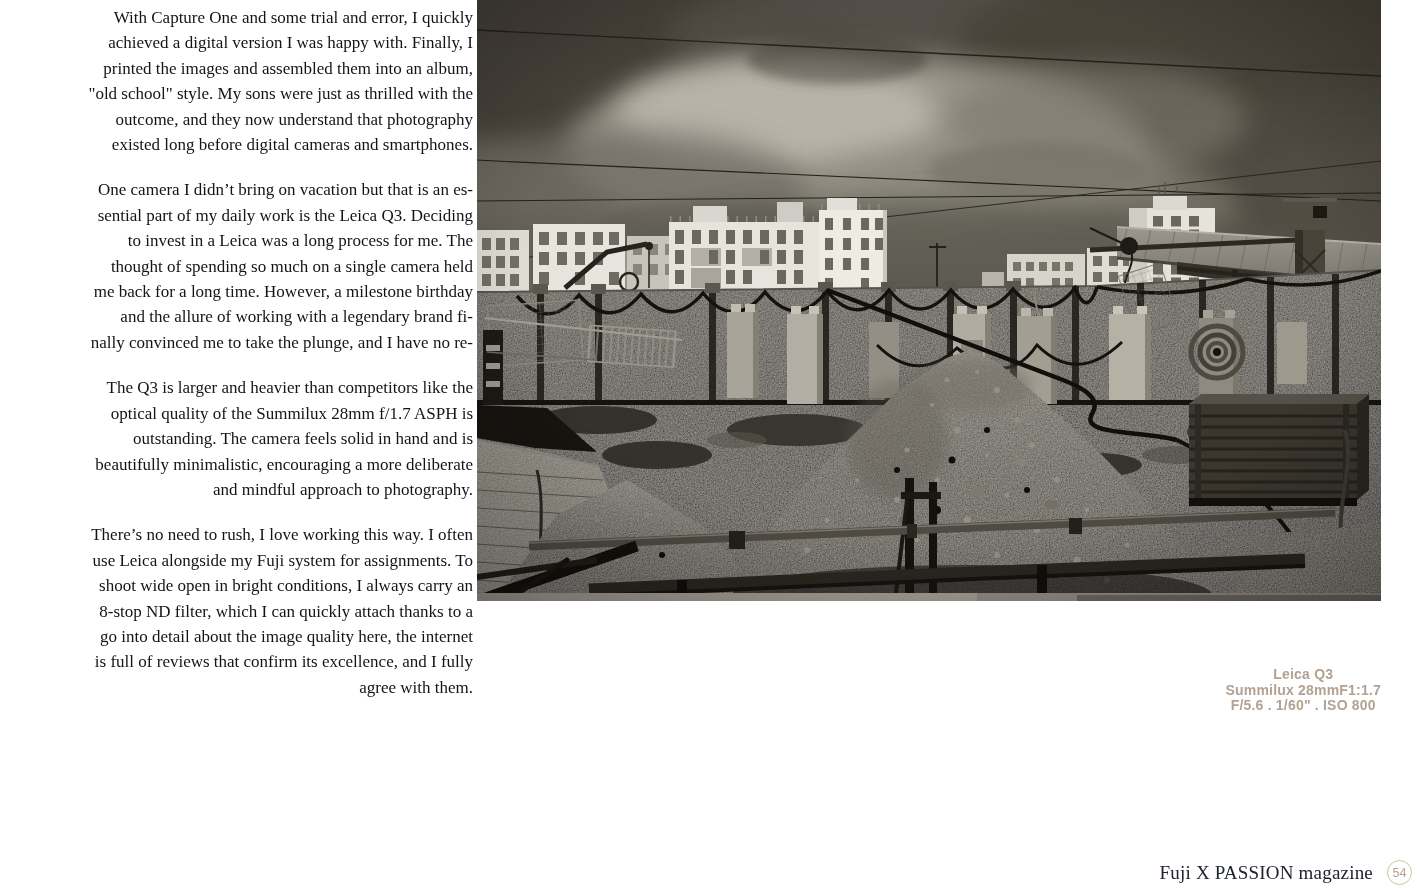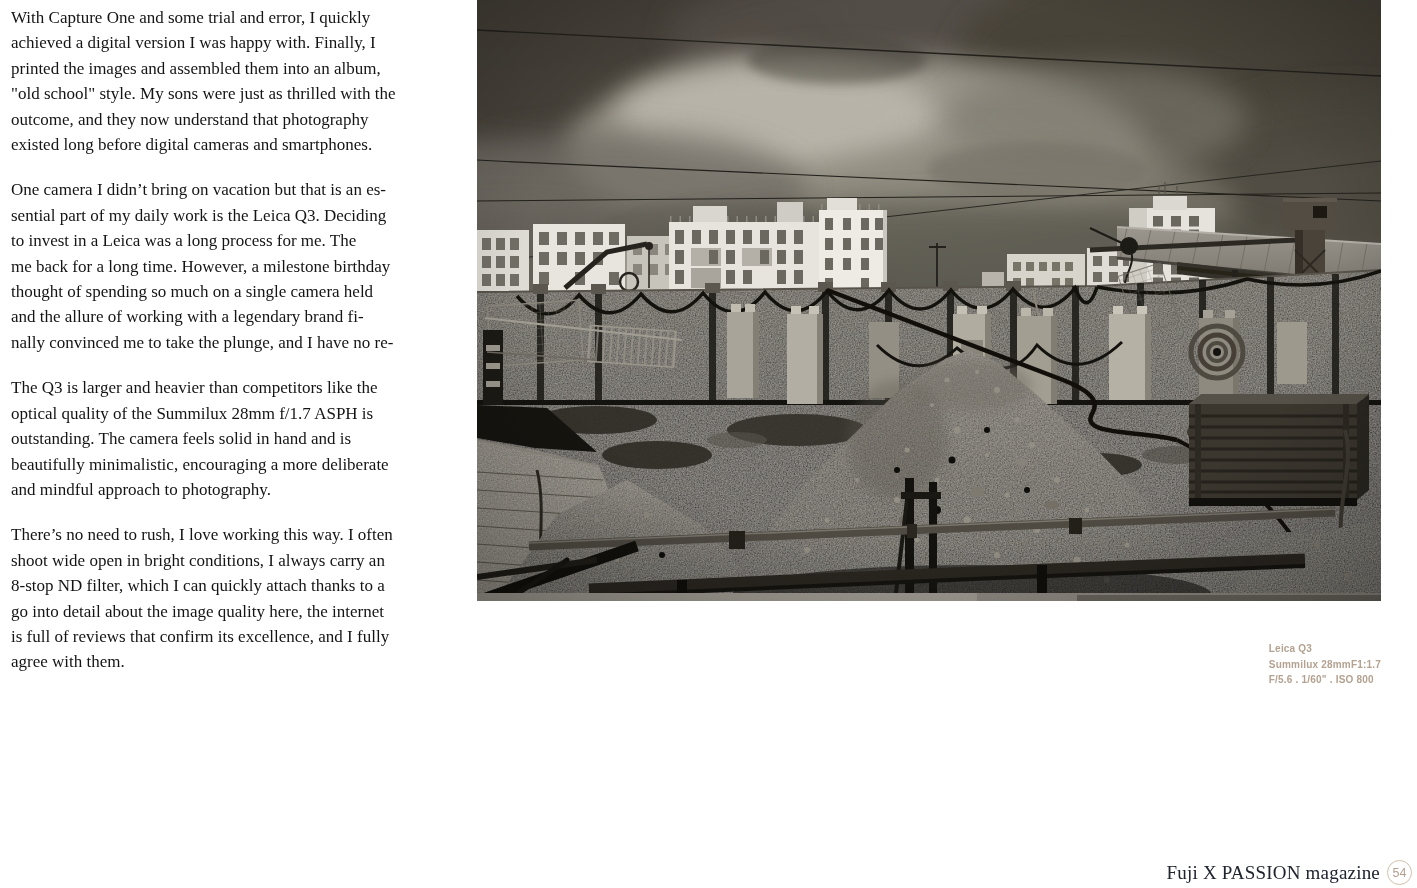--- a/index.html
+++ b/index.html
@@ -5,32 +5,32 @@
   html,body{margin:0;padding:0;}
   body{
     width:1417px;height:888px;position:relative;overflow:hidden;
     background:#ffffff;font-family:"Liberation Serif","DejaVu Serif",serif;
   }
   .article{
     position:absolute;left:11px;top:5px;width:462px;
     color:#141414;font-size:17px;line-height:25.4px;
   }
   .para + .para{margin-top:20px;}
-  .line{white-space:pre;}
+  .line{white-space:pre;text-align:right;}
   .photo{
     position:absolute;left:477px;top:0;width:904px;height:601px;background:#55524b;
   }
   .photo svg{display:block;width:100%;height:100%;}
   .caption{
-    position:absolute;right:36px;top:641px;text-align:left;
+    position:absolute;right:36px;top:667px;text-align:center;
     font-family:"Liberation Sans","DejaVu Sans",sans-serif;
-    font-weight:700;font-size:10px;line-height:15.5px;letter-spacing:.2px;
+    font-weight:700;font-size:14px;line-height:15.5px;letter-spacing:.2px;
   }
   .footer{
-    position:absolute;right:5px;bottom:3px;display:flex;align-items:center;
+    position:absolute;right:5px;bottom:3px;display:flex;align-items:center;gap:7px;
   }
   .footer-title{
     font-family:"Liberation Serif","DejaVu Serif",serif;
     font-size:19px;color:#20242e;letter-spacing:.2px;
   }
   .page-badge{
     width:25px;height:25px;border-radius:50%;box-sizing:border-box;
     display:flex;align-items:center;justify-content:center;
     font-family:"Liberation Sans","DejaVu Sans",sans-serif;font-size:12.5px;margin-left:7px;
   }
@@ -44,34 +44,35 @@
       <div class="line">achieved a digital version I was happy with. Finally, I</div>
       <div class="line">printed the images and assembled them into an album,</div>
       <div class="line">"old school" style. My sons were just as thrilled with the</div>
       <div class="line">outcome, and they now understand that photography</div>
       <div class="line">existed long before digital cameras and smartphones.</div>
     </div>
     <div class="para">
       <div class="line">One camera I didn’t bring on vacation but that is an es-</div>
       <div class="line">sential part of my daily work is the Leica Q3. Deciding</div>
       <div class="line">to invest in a Leica was a long process for me. The</div>
+      <div class="line">thought of spending so much on a single camera held</div>
       <div class="line">me back for a long time. However, a milestone birthday</div>
-      <div class="line">thought of spending so much on a single camera held</div>
       <div class="line">and the allure of working with a legendary brand fi-</div>
       <div class="line">nally convinced me to take the plunge, and I have no re-</div>
     </div>
     <div class="para">
       <div class="line">The Q3 is larger and heavier than competitors like the</div>
       <div class="line">optical quality of the Summilux 28mm f/1.7 ASPH is</div>
       <div class="line">outstanding. The camera feels solid in hand and is</div>
       <div class="line">beautifully minimalistic, encouraging a more deliberate</div>
       <div class="line">and mindful approach to photography.</div>
     </div>
     <div class="para">
       <div class="line">There’s no need to rush, I love working this way. I often</div>
+      <div class="line">use Leica alongside my Fuji system for assignments. To</div>
       <div class="line">shoot wide open in bright conditions, I always carry an</div>
       <div class="line">8-stop ND filter, which I can quickly attach thanks to a</div>
       <div class="line">go into detail about the image quality here, the internet</div>
       <div class="line">is full of reviews that confirm its excellence, and I fully</div>
       <div class="line">agree with them.</div>
     </div>
   </div>
 
 <div class="photo">
 <svg viewBox="0 0 904 601" preserveAspectRatio="none">

